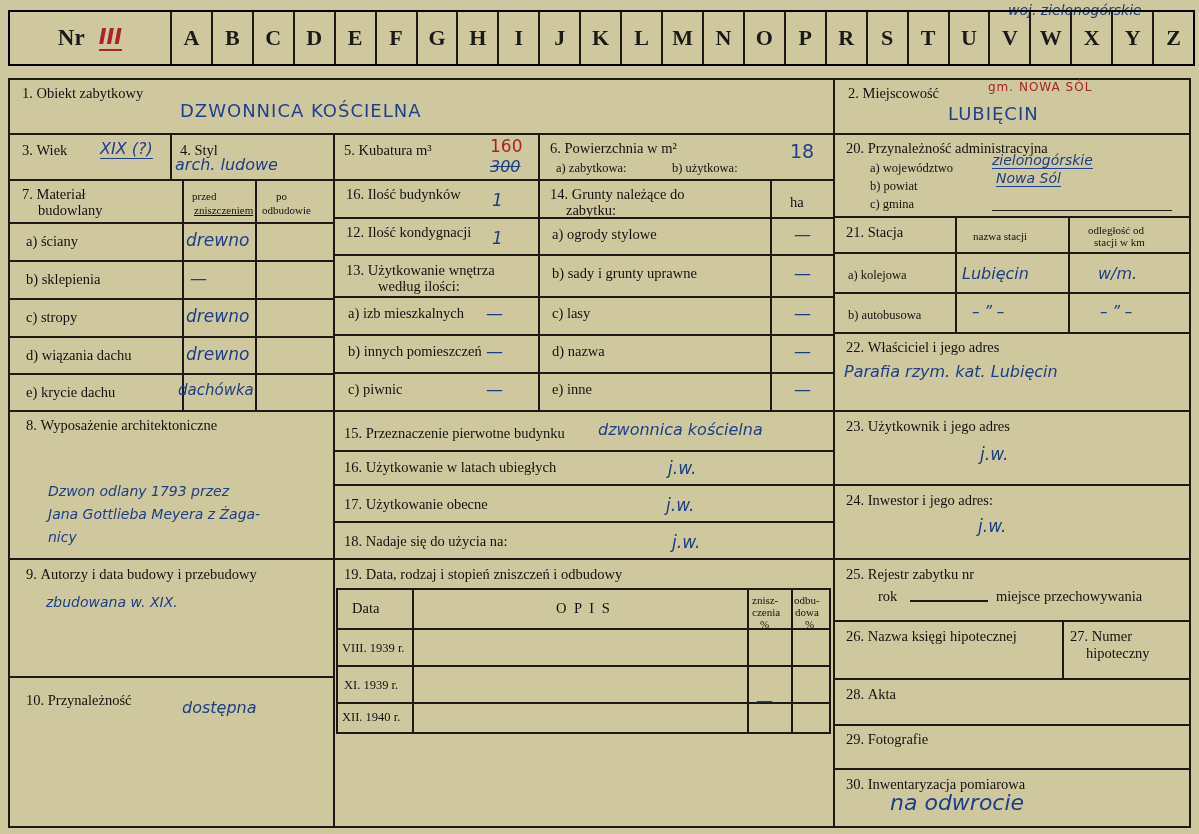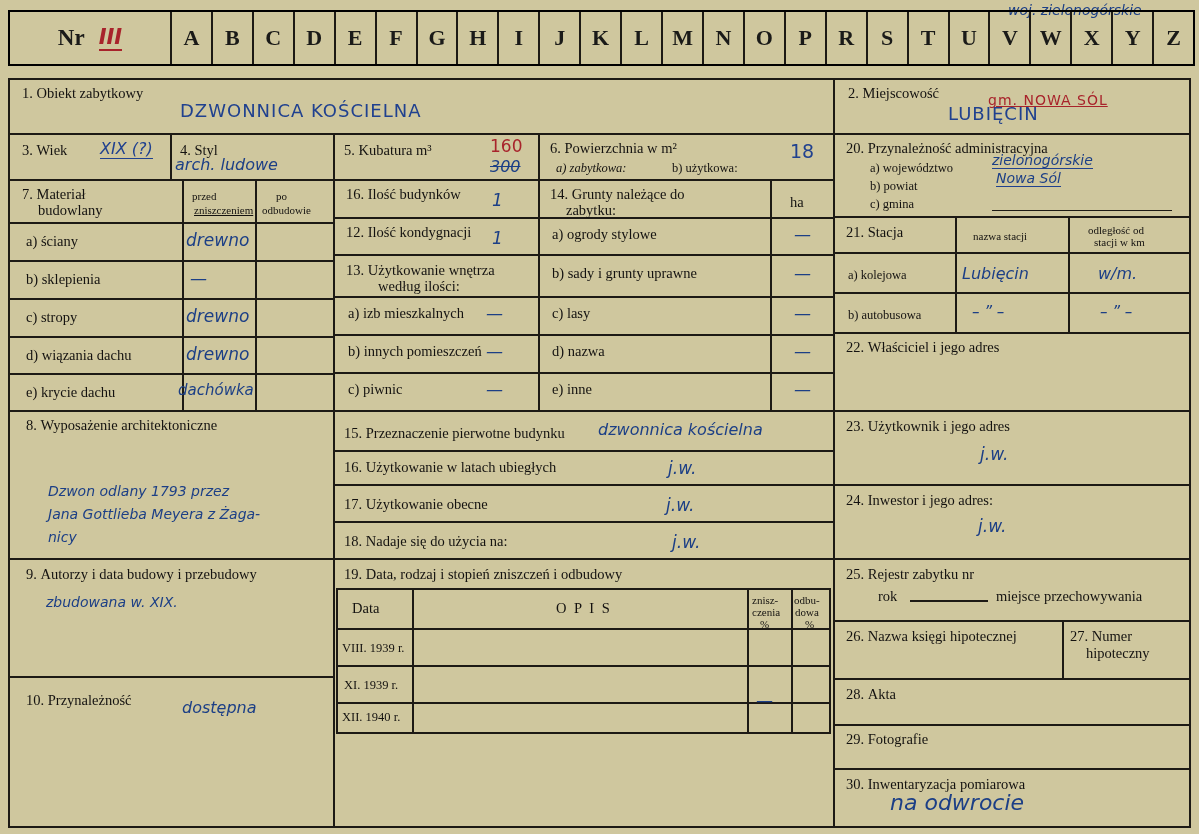--- a/index.html
+++ b/index.html
@@ -112,21 +112,21 @@
   <div class="vl" style="left:333px;top:179px;height:647px;"></div>
 
   <div class="lbl" style="left:22px;top:85px;">
     <span>1.</span>&nbsp;<span>Obiekt zabytkowy</span>
   </div>
   <div class="hw caps blue2" style="left:180px;top:100px;font-size:18px;">DZWONNICA KOŚCIELNA</div>
 
   <div class="lbl" style="left:848px;top:85px;">
     <span>2.</span>&nbsp;<span>Miejscowość</span>
   </div>
-  <div class="hw red caps" style="left:988px;top:92px;font-size:14px;text-decoration:underline;">gm. NOWA SÓL</div>
+  <div class="hw red caps" style="left:988px;top:80px;font-size:12px;">gm. NOWA SÓL</div>
   <div class="hw caps blue2" style="left:948px;top:103px;font-size:18px;">LUBIĘCIN</div>
 
   <div class="vl" style="left:170px;top:133px;height:46px;"></div>
   <div class="vl" style="left:333px;top:133px;height:46px;"></div>
   <div class="vl" style="left:538px;top:133px;height:46px;"></div>
   <div class="hl" style="left:538px;top:179px;width:295px;"></div>
 
   <div class="lbl" style="left:22px;top:142px;">
     <span>3.</span>&nbsp;<span>Wiek</span>
   </div>
@@ -139,21 +139,21 @@
 
   <div class="lbl" style="left:344px;top:142px;">
     <span>5.</span>&nbsp;<span>Kubatura m³</span>
   </div>
   <div class="hw red" style="left:490px;top:136px;font-size:17px;font-style:normal;">160</div>
   <div class="hw" style="left:490px;top:157px;font-size:16px;text-decoration:line-through;">300</div>
 
   <div class="lbl" style="left:550px;top:140px;">
     <span>6.</span>&nbsp;<span>Powierzchnia w m²</span>
   </div>
-  <div class="lbl sm" style="left:556px;top:160px;font-style:italic;">a) zabytkowa:</div>
+  <div class="lbl sm" style="left:556px;top:160px;">a) zabytkowa:</div>
   <div class="lbl sm" style="left:672px;top:160px;">b) użytkowa:</div>
   <div class="hw blue2" style="left:790px;top:140px;font-size:19px;font-style:normal;">18</div>
 
   <div class="vl" style="left:182px;top:179px;height:231px;"></div>
   <div class="vl" style="left:255px;top:179px;height:231px;"></div>
   <div class="hl" style="left:8px;top:222px;width:325px;"></div>
   <div class="hl" style="left:8px;top:260px;width:325px;"></div>
   <div class="hl" style="left:8px;top:298px;width:325px;"></div>
   <div class="hl" style="left:8px;top:336px;width:325px;"></div>
   <div class="hl" style="left:8px;top:373px;width:325px;"></div>
@@ -325,20 +325,21 @@
   <div class="lbl sm" style="left:848px;top:267px;">a) kolejowa</div>
   <div class="hw" style="left:962px;top:264px;font-size:16px;">Lubięcin</div>
   <div class="hw" style="left:1098px;top:264px;font-size:16px;">w/m.</div>
   <div class="lbl sm" style="left:848px;top:307px;">b) autobusowa</div>
   <div class="hw" style="left:972px;top:303px;font-size:15px;">– ” –</div>
   <div class="hw" style="left:1100px;top:303px;font-size:15px;">– ” –</div>
 
   <div class="lbl" style="left:846px;top:339px;">
     <span>22.</span>&nbsp;<span>Właściciel i jego adres</span>
   </div>
+  <div class="hw" style="left:844px;top:362px;font-size:16px;">Parafia rzym. kat. Lubięcin</div>
   <div class="hl" style="left:833px;top:410px;width:358px;"></div>
 
   <div class="lbl" style="left:846px;top:418px;">
     <span>23.</span>&nbsp;<span>Użytkownik i jego adres</span>
   </div>
   <div class="hw" style="left:980px;top:444px;">j.w.</div>
   <div class="hl" style="left:833px;top:484px;width:358px;"></div>
 
   <div class="lbl" style="left:846px;top:492px;">
     <span>24.</span>&nbsp;<span>Inwestor i jego adres:</span>

